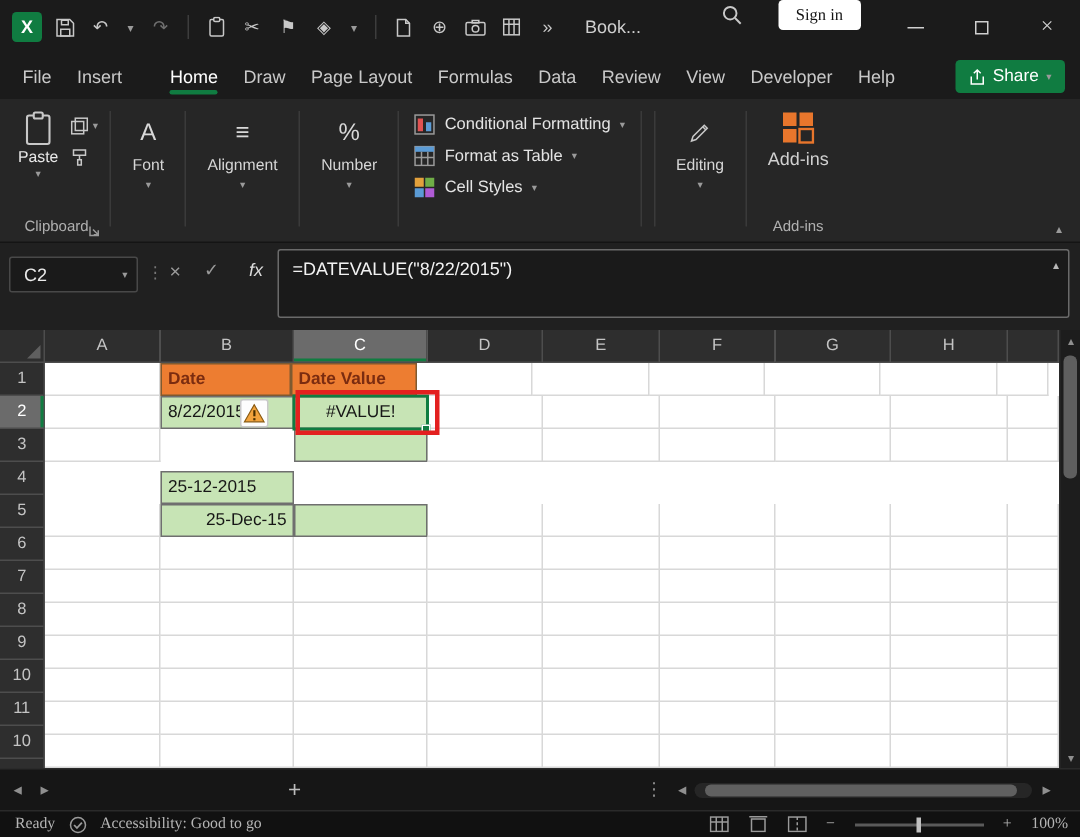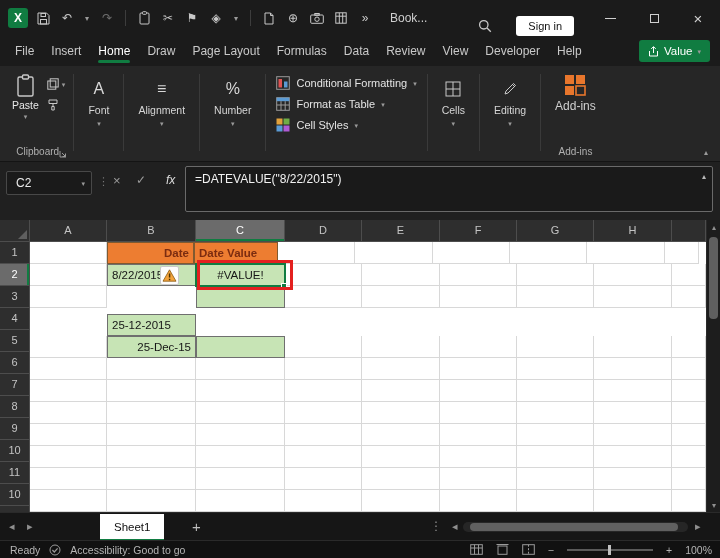--- a/index.html
+++ b/index.html
@@ -13,33 +13,33 @@
   .titlebar { position:absolute; top:0; left:0; width:720px; height:36px;
     background:#1b1b1b; display:flex; align-items:center; padding:0 0 0 8px; gap:6px; }
   .excel-logo { width:20px; height:20px; background:var(--accent-green,#107C41);
     border-radius:3px; color:#fff; font-weight:bold; font-size:12px;
     display:flex; align-items:center; justify-content:center; }
   .ticon { min-width:18px; height:20px; display:flex; align-items:center; justify-content:center;
     color:#c8c8c8; font-size:12px; }
   .ticon.small { font-size:8px; min-width:10px; color:#9a9a9a; }
   .tsep { width:1px; height:16px; background:#3d3d3d; margin:0 3px; }
   .ttl { color:#cfcfcf; font-size:12px; margin-left:10px; white-space:nowrap; }
-  .t-right { margin-left:auto; display:flex; align-items:flex-end; }
+  .t-right { margin-left:auto; display:flex; align-items:flex-start;font-family:Liberation Serif, serif; }
   .signin { background:#fff; color:#111; font-size:11px; padding:4px 12px; border-radius:3px;
     margin:0 14px 0 22px; }
   .winctl { width:44px; height:36px; display:flex; align-items:center; justify-content:center; color:#d0d0d0; }
   .minbar { width:11px; height:1px; background:#d0d0d0; display:inline-block; }
   .maxbox { width:9px; height:9px; border:1px solid #d0d0d0; display:inline-block; }
   .winctl.close { font-size:15px; }
   
   .menubar { position:absolute; top:36px; left:0; width:720px; height:30px;
     display:flex; align-items:center; gap:17px; padding-left:15px; background:#1b1b1b; }
   .tab { color:#c9c9c9; font-size:12px; position:relative; height:30px;
     display:flex; align-items:center; white-space:nowrap; }
-  .tab.active { color:#fff; }
+  .tab.active { color:#fff;margin-left:15px; }
   .tab.active::after { content:""; position:absolute; left:0; right:0; bottom:3px;
     height:3px; border-radius:2px; background:var(--accent-green,#107C41); }
   .sharebtn { position:absolute; right:10px; top:4px; height:22px;
     background:var(--accent-green,#107C41); border-radius:3px; color:#fff;
     display:flex; align-items:center; gap:5px; padding:0 9px; font-size:11.5px; }
   
   .ribbon { position:absolute; top:66px; left:0; width:720px; height:96px;
     background:#262626; border-bottom:1px solid #141414; display:flex; padding:4px 4px 0 6px; }
   .vsep { width:1px; background:#3a3a3a; margin:4px 4px 10px 4px; }
   .rgroup { display:flex; flex-direction:column; justify-content:space-between;
@@ -118,21 +118,21 @@
   .sb-arrow { position:absolute; top:7px; color:#8f8f8f; font-size:11px; }
   .sheettab { position:absolute; left:100px; top:1px; height:27px; background:#fff; color:#111;
     font-size:11.5px; display:flex; align-items:center; padding:0 14px;
     border-bottom:2px solid var(--accent-green,#107C41); }
   .addsheet { position:absolute; left:192px; top:5px; color:#bdbdbd; font-size:15px; }
   .sb-dots { position:absolute; left:430px; top:6px; color:#8f8f8f; font-size:12px; }
   .htrack { position:absolute; left:463px; top:9px; width:225px; height:10px; background:#262626; border-radius:5px; }
   .hthumb { position:absolute; left:7px; top:1px; width:208px; height:8px; background:#606060; border-radius:4px; }
   
   .statusbar { position:absolute; top:540px; left:0; width:720px; height:18px; background:#111;
-    border-top:1px solid #2a2a2a; display:flex; align-items:center; font-size:10.5px; color:#b5b5b5; }
+    border-top:1px solid #2a2a2a; display:flex; align-items:center; font-size:10.5px; color:#b5b5b5;font-family:Liberation Serif, serif; }
   .statusbar .left { display:flex; align-items:center; gap:9px; margin-left:10px; }
   .statusbar .right { margin-left:auto; display:flex; align-items:center; gap:13px; margin-right:8px; }
   .zoomtrack { position:relative; width:86px; height:2px; background:#5a5a5a; }
   .zoomthumb { position:absolute; left:41px; top:-4px; width:3px; height:10px; background:#c0c0c0; }
   svg { display:block; }
 </style>
 </head>
 <body>
 
 <div id="app">
@@ -213,21 +213,21 @@
     <div class="tab">View</div>
     <div class="tab">Developer</div>
     <div class="tab">Help</div>
     <div class="sharebtn">
       <span>
         <svg width="11" height="11" viewBox="0 0 11 11">
             <path d="M1.5 5 V10 H9.5 V5" fill="none" stroke="#fff"></path>
             <path d="M5.5 7 V1 M3.2 2.8 L5.5 0.7 L7.8 2.8" fill="none" stroke="#fff"></path>
           </svg>
       </span>
-      <span>Value</span>
+      <span>Share</span>
       <span class="chev">▾</span>
     </div>
   </div>
 
   <div class="ribbon">
 
     <div class="rgroup">
       <div class="clip-top">
         <div class="bigbtn">
           <svg width="19" height="23" viewBox="0 0 19 23">
@@ -311,30 +311,20 @@
               <rect x="0.5" y="7.5" width="6" height="6" fill="#5b9bd5"></rect>
               <rect x="7.5" y="7.5" width="6" height="6" fill="#b05bd5"></rect>
             </svg>
           <span class="slabel">Cell Styles</span>
           <span class="chev">▾</span>
         </div>
       </div>
     </div>
     <div class="vsep"></div>
 
-    <div class="cgroup">
-      <span class="cglyph">
-        <svg width="16" height="16" viewBox="0 0 16 16" style="margin-top:3px">
-            <rect x="1" y="1" width="14" height="14" fill="none" stroke="#c8c8c8"></rect>
-            <path d="M8 1 V15 M1 8 H15" stroke="#c8c8c8"></path>
-          </svg>
-      </span>
-      <span class="clabel">Cells</span>
-      <span class="chev">▾</span>
-    </div>
     <div class="vsep"></div>
 
     <div class="cgroup">
       <span class="cglyph">
         <svg width="15" height="15" viewBox="0 0 15 15" style="margin-top:3px">
             <path d="M2 13 L3 10 L10.5 2.5 L12.5 4.5 L5 12 Z" fill="none" stroke="#c8c8c8"></path>
             <path d="M9.5 3.5 L11.5 5.5" stroke="#c8c8c8"></path>
           </svg>
       </span>
       <span class="clabel">Editing</span>
@@ -395,21 +385,21 @@
         <div class="rowhdr">7</div>
         <div class="rowhdr">8</div>
         <div class="rowhdr">9</div>
         <div class="rowhdr">10</div>
         <div class="rowhdr">11</div>
         <div class="rowhdr">10</div>
       </div>
     <div class="cellsarea">
         <div class="gridrow">
           <div class="gridcell" style="width: 77px;"></div>
-          <div class="gridcell header-orange" style="width: 87px; text-align: right;">Date</div>
+          <div class="gridcell header-orange" style="width: 87px; text-align: left;">Date</div>
           <div class="gridcell header-orange" style="width: 84px; text-align: left;">Date Value</div>
           <div class="gridcell" style="width: 77px;"></div>
           <div class="gridcell" style="width: 78px;"></div>
           <div class="gridcell" style="width: 77px;"></div>
           <div class="gridcell" style="width: 77px;"></div>
           <div class="gridcell" style="width: 78px;"></div>
           <div class="gridcell" style="width: 34px;"></div>
         </div>
         <div class="gridrow">
           <div class="gridcell" style="width: 77px;"></div>
@@ -547,21 +537,20 @@
 
   <div class="vscroll">
     <div class="arrow">▴</div>
     <div class="vthumb"></div>
     <div class="arrow bottom">▾</div>
   </div>
 
   <div class="sheetbar">
     <span class="sb-arrow" style="left:9px">◂</span>
     <span class="sb-arrow" style="left:27px">▸</span>
-    <div class="sheettab">Sheet1</div>
     <span class="addsheet">+</span>
     <span class="sb-dots">⋮</span>
     <span class="sb-arrow" style="left:452px">◂</span>
     <div class="htrack">
       <div class="hthumb"></div>
     </div>
     <span class="sb-arrow" style="left:695px">▸</span>
   </div>
 
   <div class="statusbar">

